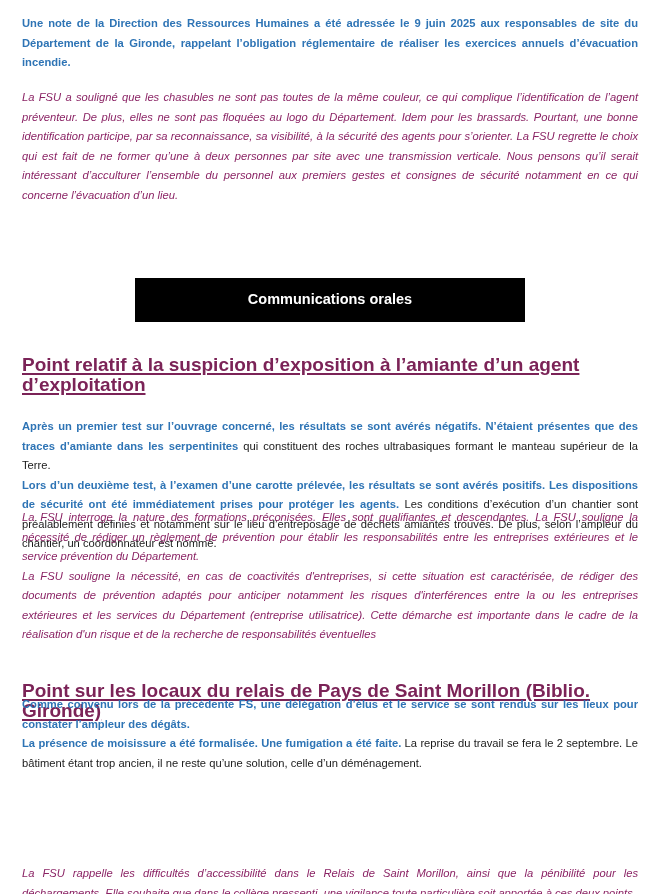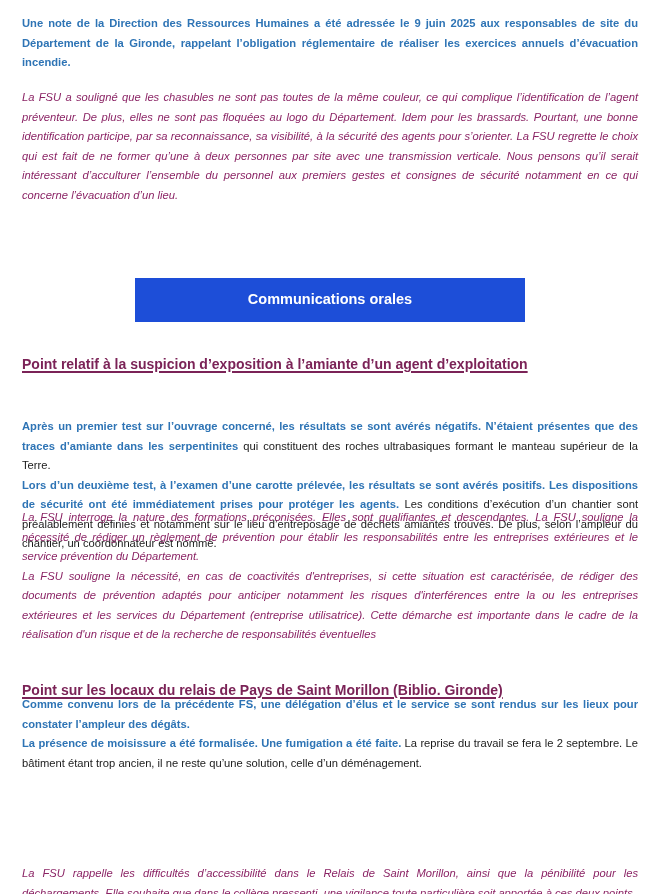--- a/index.html
+++ b/index.html
@@ -5,23 +5,23 @@
   html, body { margin: 0; padding: 0; background: #ffffff; }
   body { width: 655px; height: 894px; overflow: hidden; position: relative;
          font-family: "Liberation Sans", sans-serif; font-size: 11.2px; line-height: 19.5px; }
   .page { position: absolute; left: 0; top: 0; width: 655px; }
   p { margin: 0; text-align: justify; }
   .blue { color: #2E74B5; font-weight: bold; }
   .purple { color: #8B2465; font-style: italic; }
   .black { color: #1a1a1a; }
   .blk { position: absolute; left: 22px; width: 616px; }
   .banner { position: absolute; left: 135px; top: 278px; width: 390px; height: 44px;
-            background: #1d4ed8; color: #ffffff; font-weight: bold; font-size: 14.5px;
+            background: #000000; color: #ffffff; font-weight: bold; font-size: 14.5px;
             display: flex; align-items: center; justify-content: center; }
-  .heading { position: absolute; left: 22px; color: #7B2357; font-weight: bold; font-size: 14px;
+  .heading { position: absolute; left: 22px; color: #7B2357; font-weight: bold; font-size: 19px;
              text-decoration: underline; text-decoration-thickness: 1.5px; text-underline-offset: 2px; }
 </style>
 </head>
 <body>
 
 <div class="page">
 
   <p class="blk blue" style="top:14px;">Une note de la Direction des Ressources Humaines a été adressée le 9 juin 2025 aux responsables de site du Département de la Gironde, rappelant l’obligation réglementaire de réaliser les exercices annuels d’évacuation incendie.</p>
 
   <p class="blk purple" style="top:88px;">La FSU a souligné que les chasubles ne sont pas toutes de la même couleur, ce qui complique l’identification de l’agent préventeur. De plus, elles ne sont pas floquées au logo du Département. Idem pour les brassards. Pourtant, une bonne identification participe, par sa reconnaissance, sa visibilité, à la sécurité des agents pour s’orienter. La FSU regrette le choix qui est fait de ne former qu’une à deux personnes par site avec une transmission verticale. Nous pensons qu’il serait intéressant d’acculturer l’ensemble du personnel aux premiers gestes et consignes de sécurité notamment en ce qui concerne l’évacuation d’un lieu.</p>

